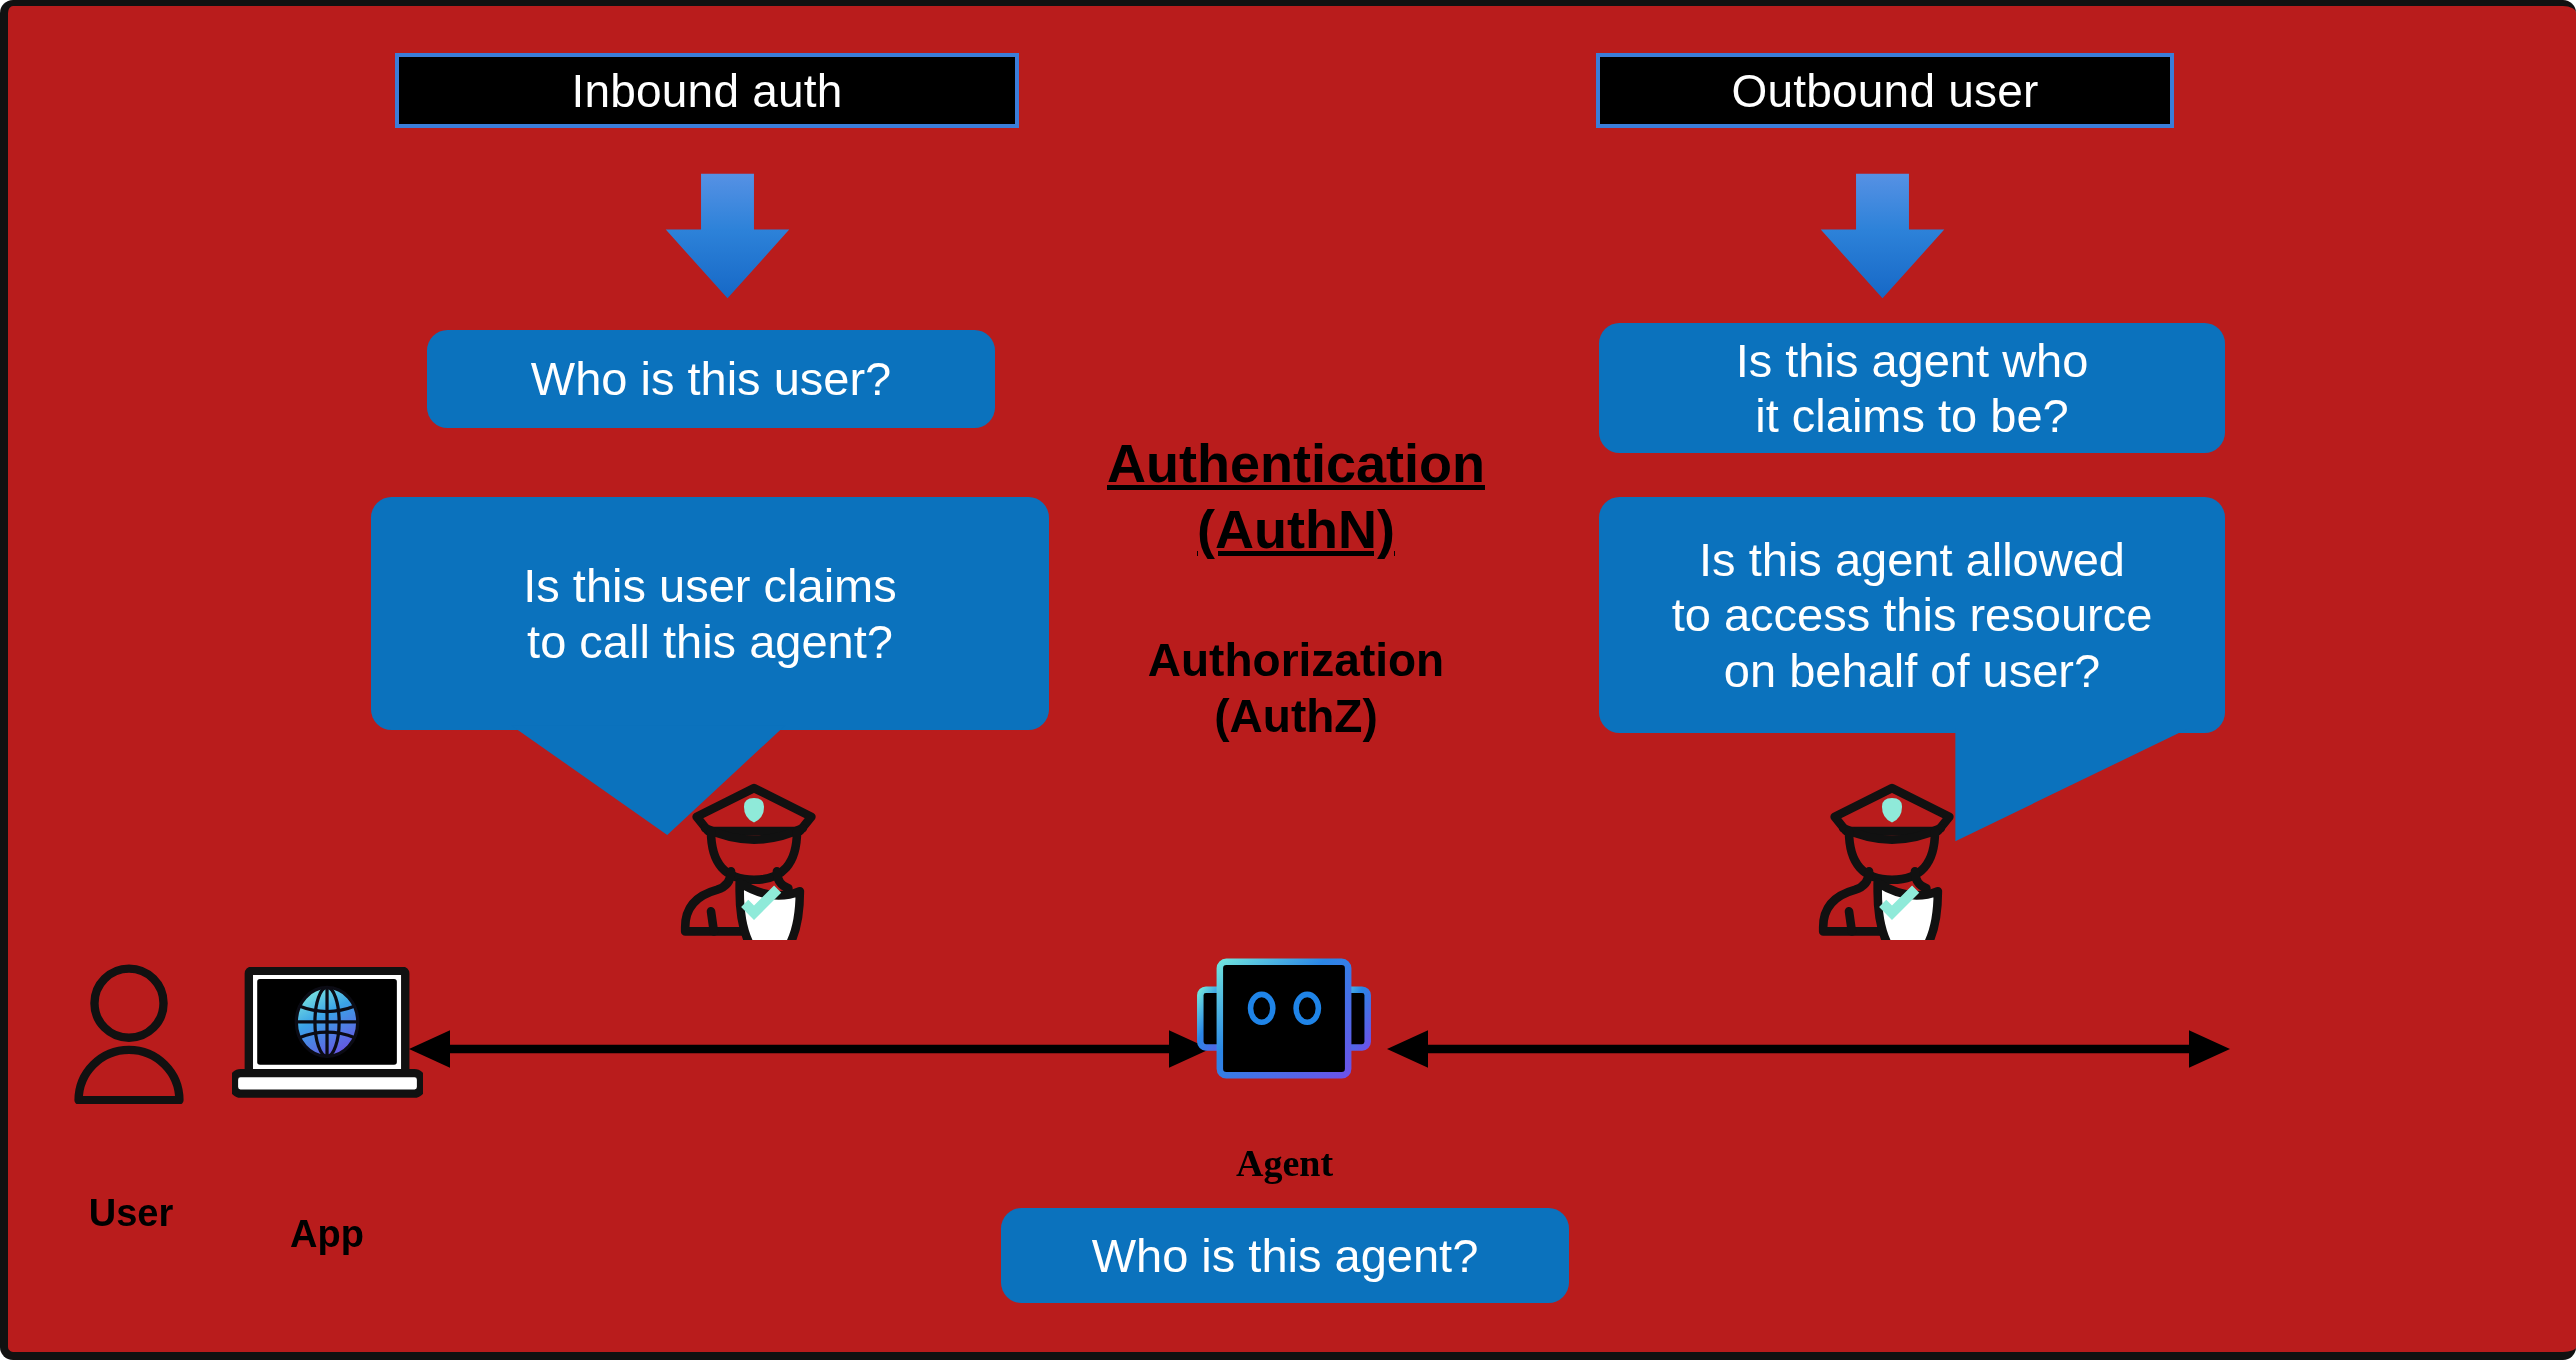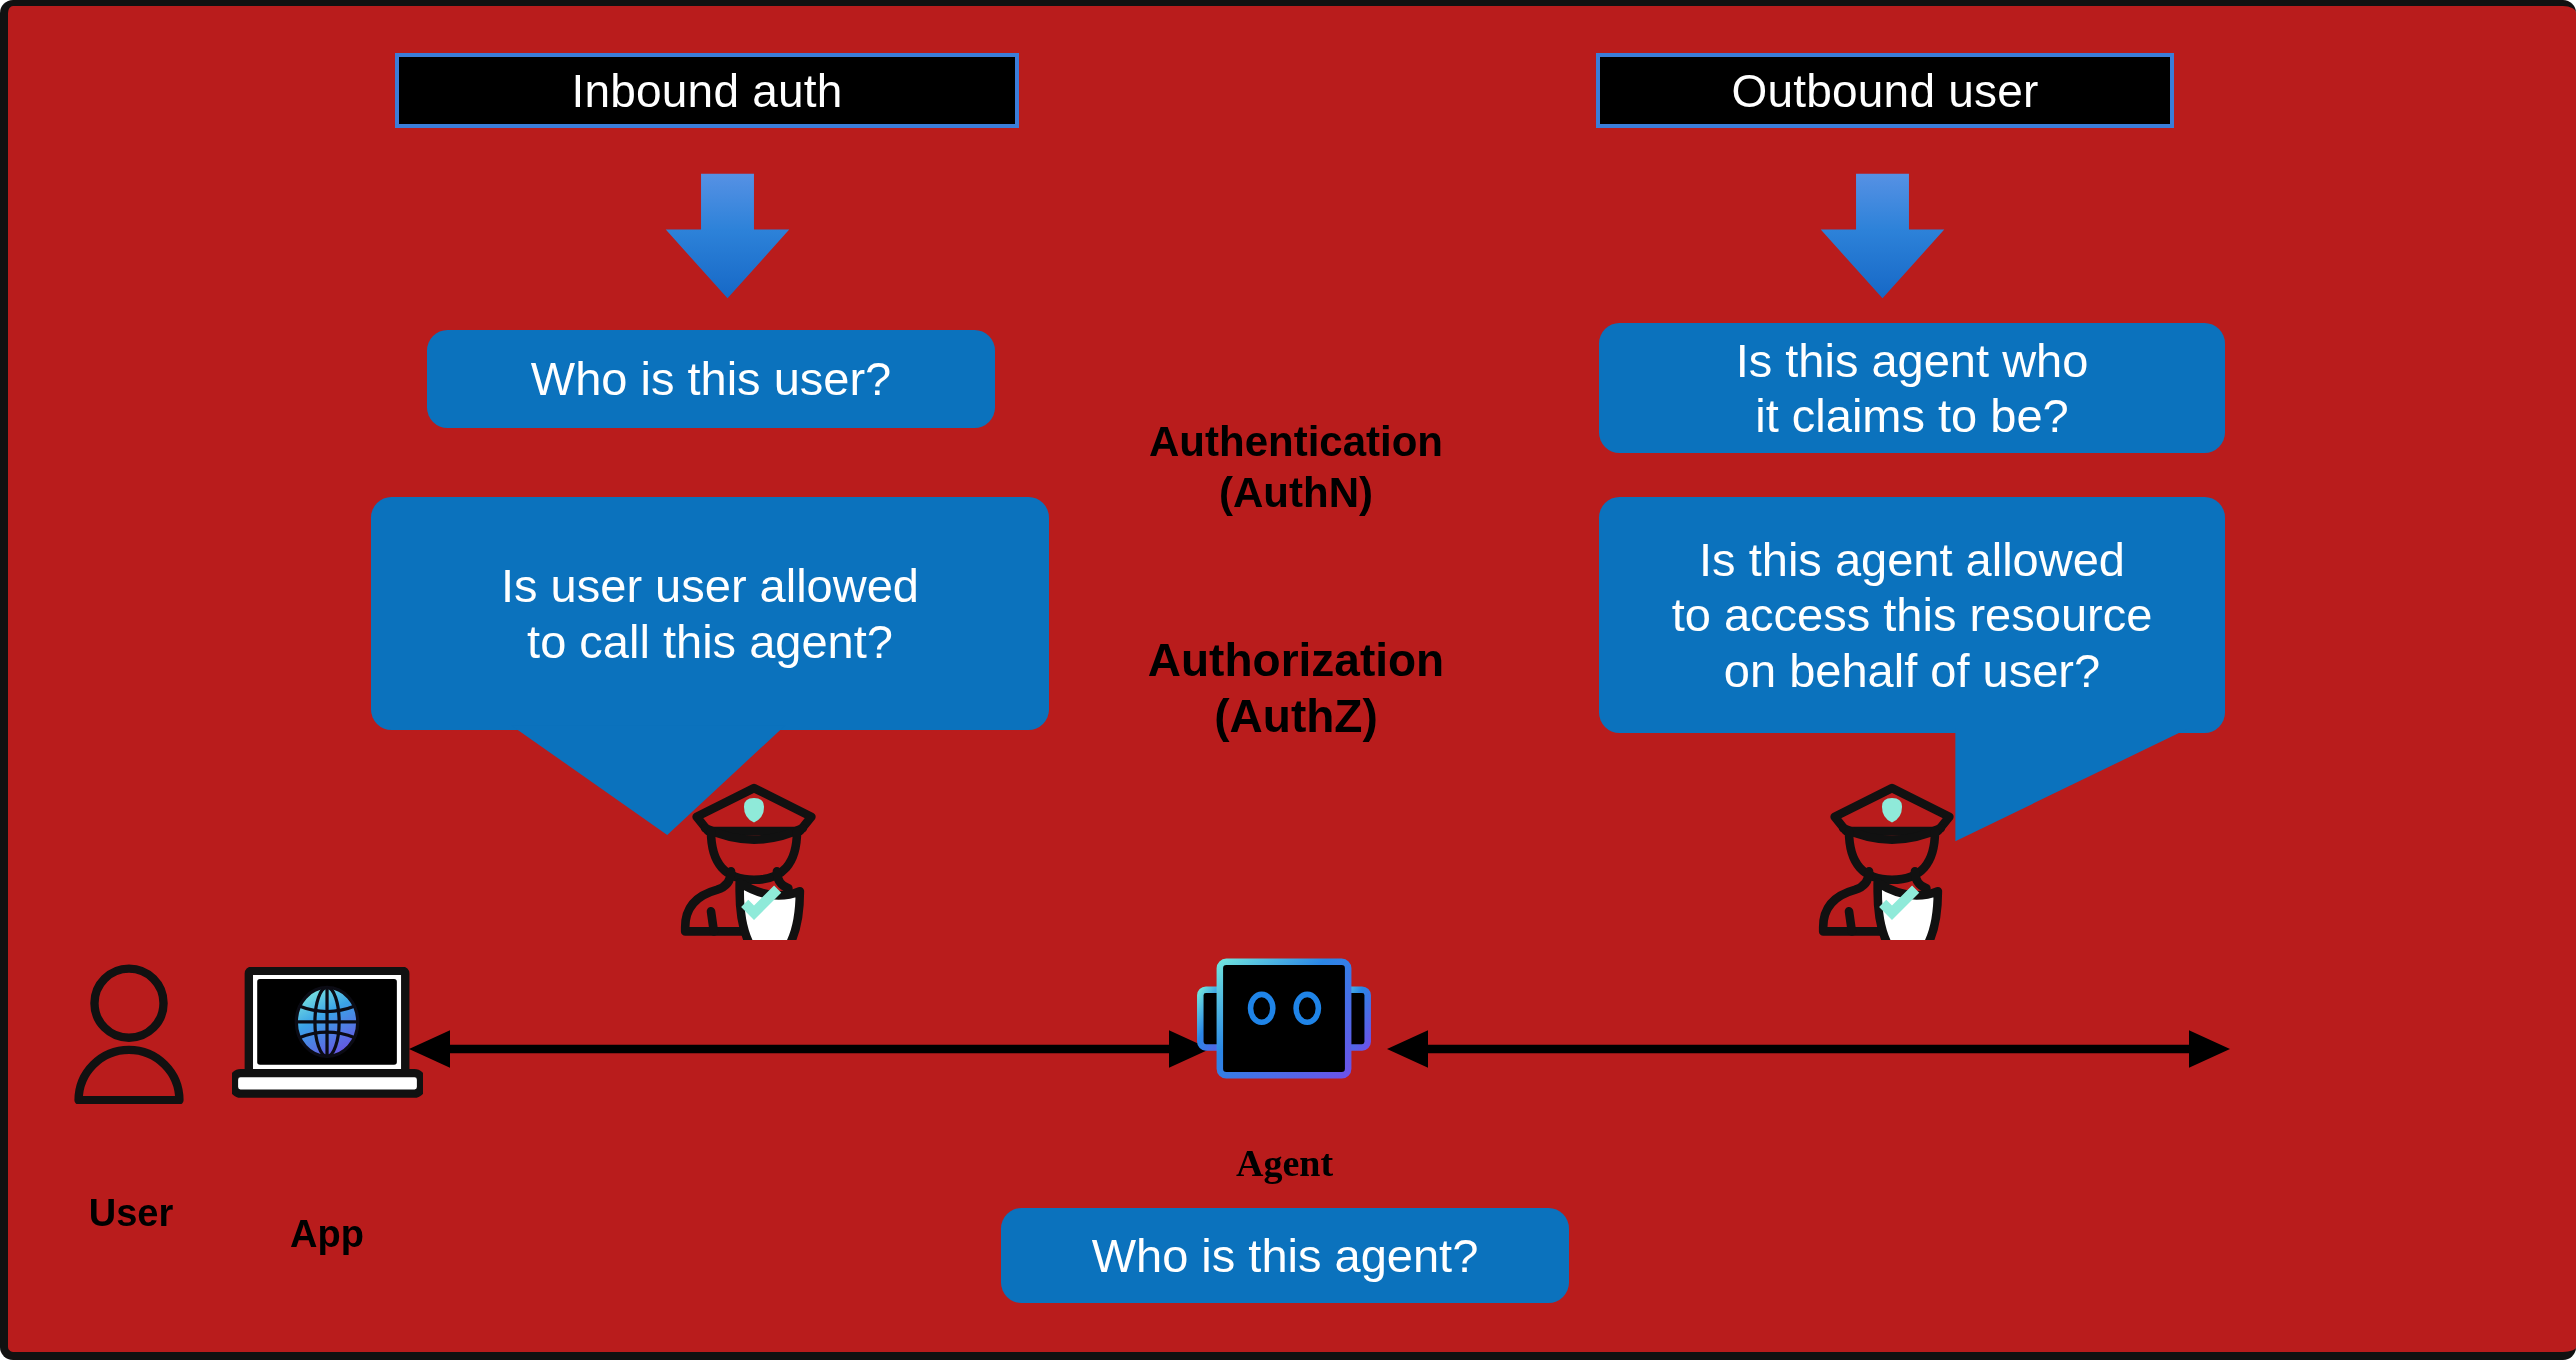--- a/index.html
+++ b/index.html
@@ -118,42 +118,42 @@
       </linearGradient>
     </defs>
     <polygon points="44,2 101,2 101,62 139,62 72.5,136 6,62 44,62" fill="url(#dag2)"></polygon>
   </svg>
 
   <div class="bubble" style="left:419px; top:324px; width:568px; height:98px; font-size:47px;">
     <span class="bubble-txt">Who is this user?</span>
   </div>
 
   <div class="bubble" style="left:363px; top:491px; width:678px; height:233px; font-size:47px;">
-    <span class="bubble-txt">Is user user allowed
+    <span class="bubble-txt">Is this user claims
 to call this agent?</span>
   </div>
   <svg class="tail" style="left:503px; top:719px;" width="279" height="112" viewBox="0 0 300 120">
     <polygon points="0,0 295,0 168,118" fill="#0b72bd"></polygon>
   </svg>
 
   <div class="bubble" style="left:1591px; top:317px; width:626px; height:130px; font-size:47px;">
     <span class="bubble-txt">Is this agent who
 it claims to be?</span>
   </div>
 
   <div class="bubble" style="left:1591px; top:491px; width:626px; height:236px; font-size:47px;">
     <span class="bubble-txt">Is this agent allowed
 to access this resource
 on behalf of user?</span>
   </div>
   <svg class="tail" style="left:1947px; top:722px;" width="242" height="116" viewBox="0 0 260 125">
     <polygon points="0,0 252,0 0,122" fill="#0b72bd"></polygon>
   </svg>
 
-  <div class="midlabel" style="left:1076px; top:359px; width:424px; font-size:42px;">
+  <div class="midlabel" style="left:1076px; top:359px; width:424px; font-size:54px;text-decoration:underline;">
     <span>Authentication
 (AuthN)</span>
   </div>
 
   <div class="midlabel" style="left:1076px; top:570px; width:424px; font-size:46px;">
     <span>Authorization
 (AuthZ)</span>
   </div>
 
   <svg class="icon-box" style="left:660px; top:762px;" width="172" height="172" viewBox="0 0 120 120">

